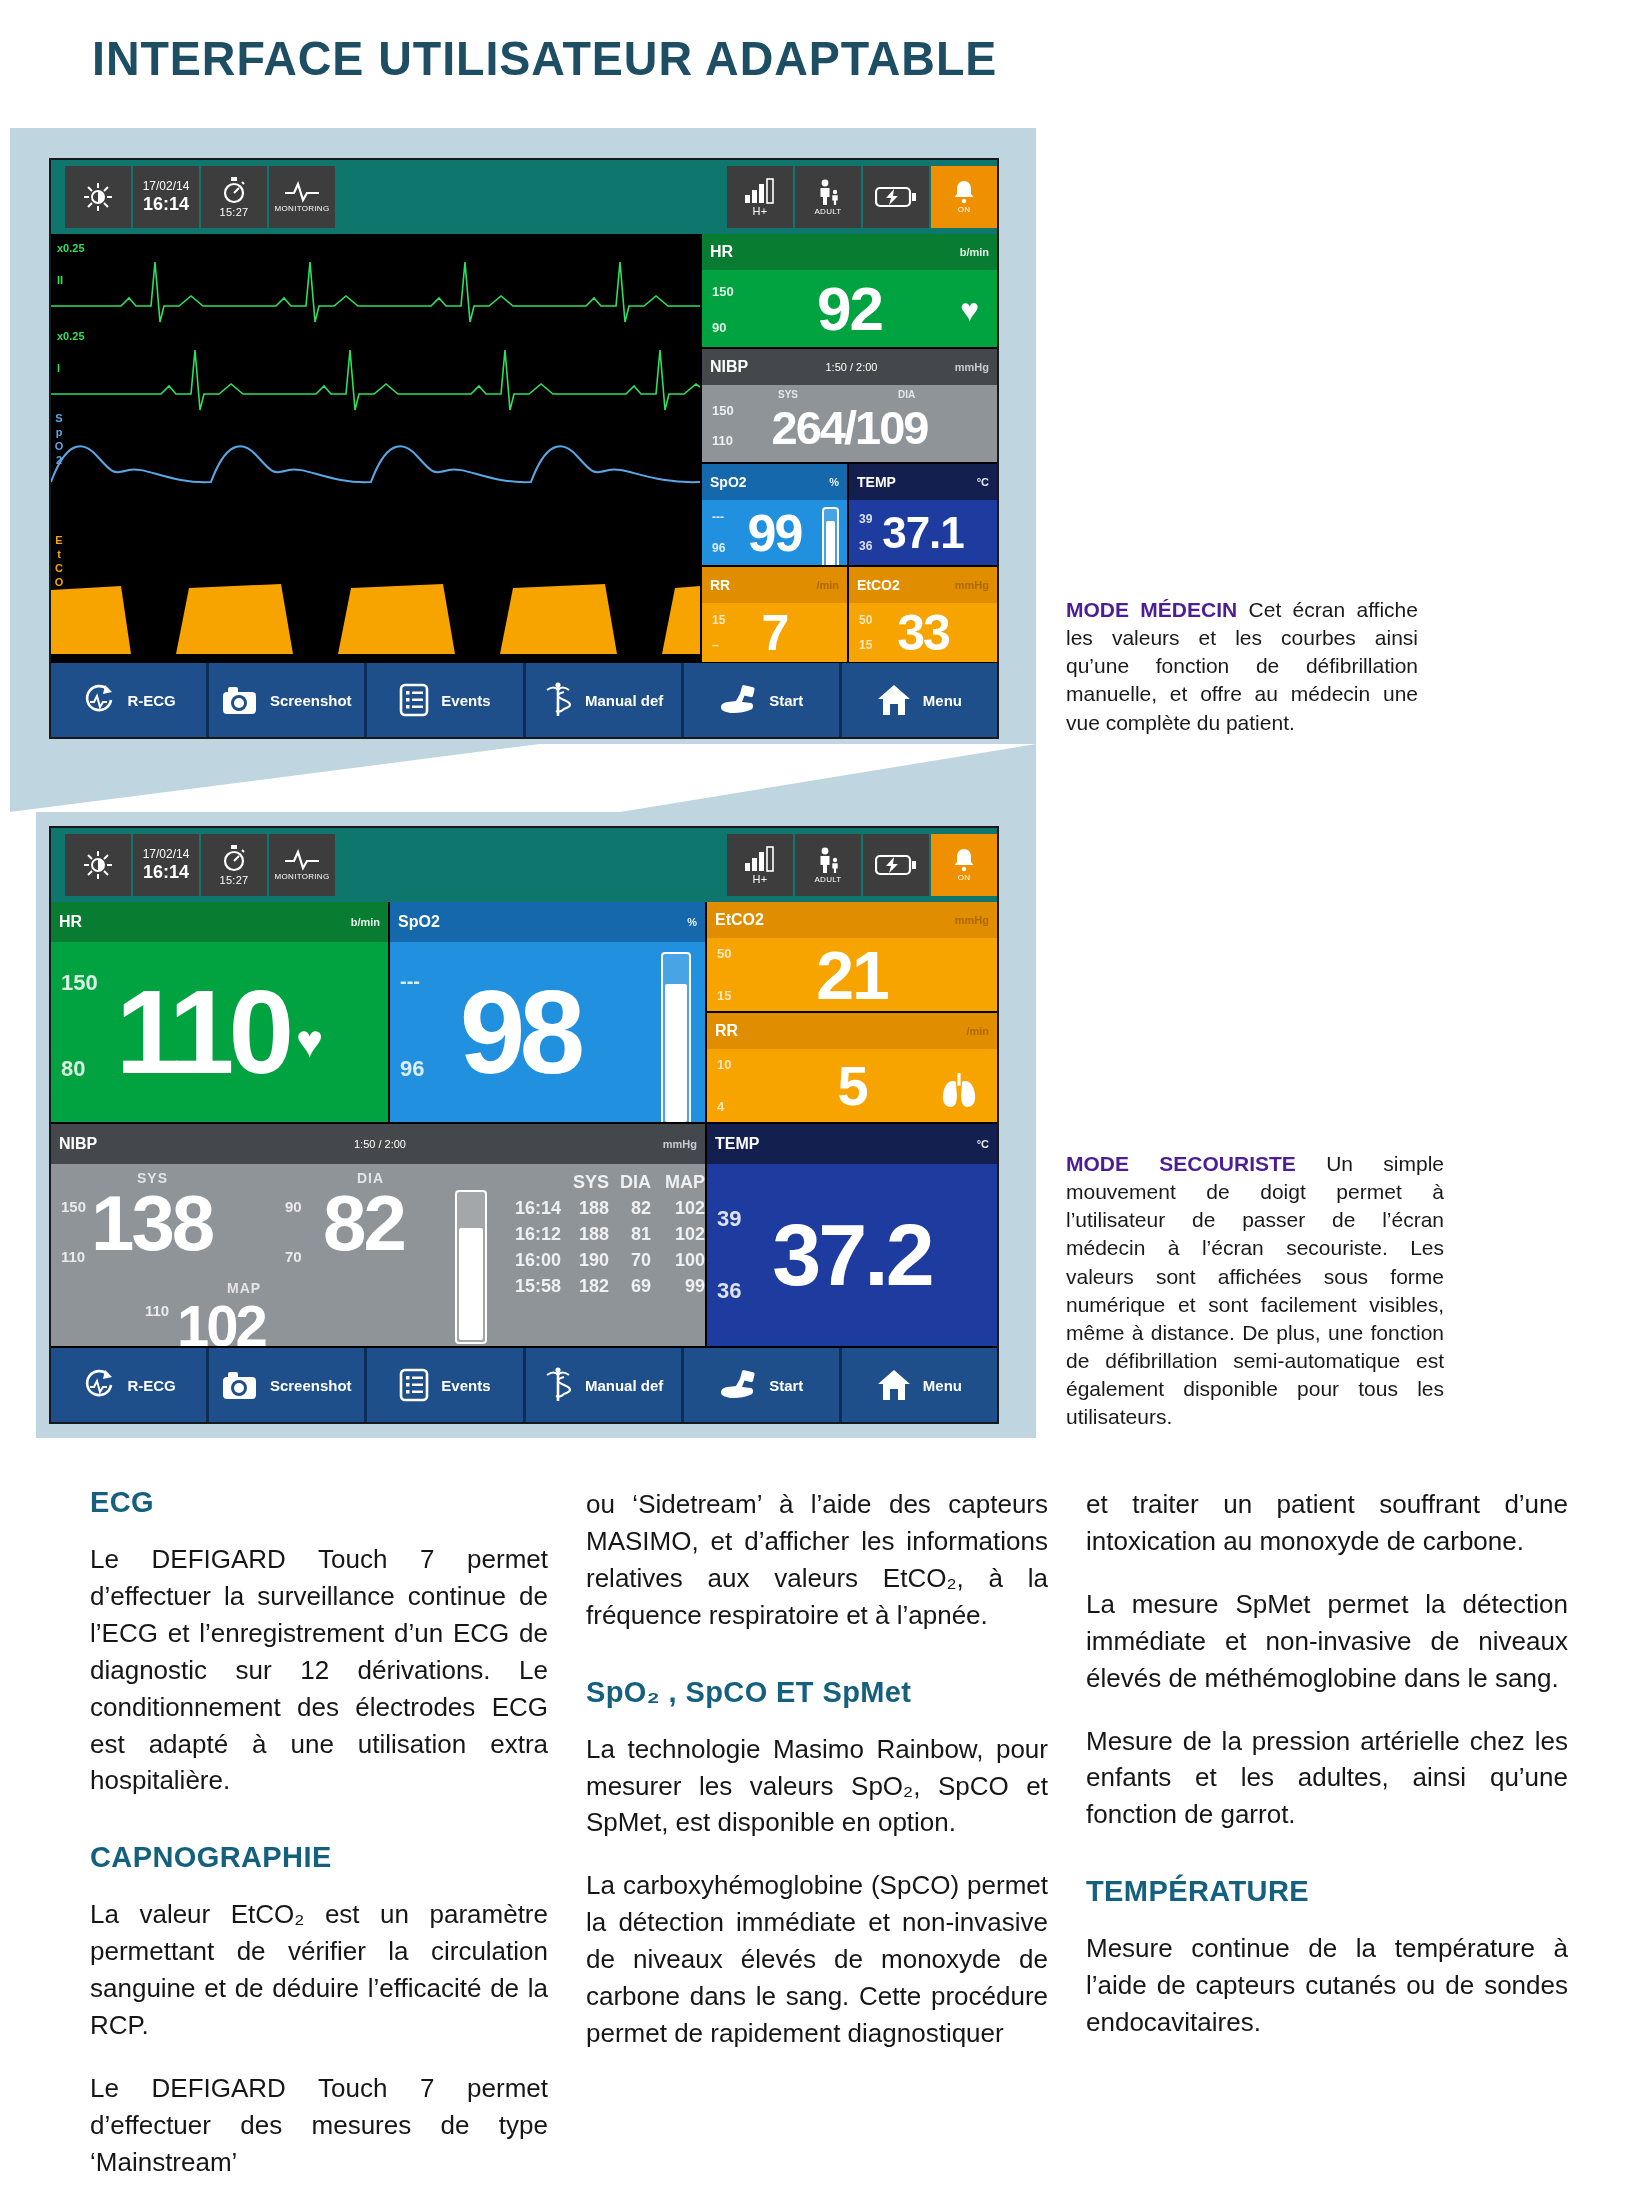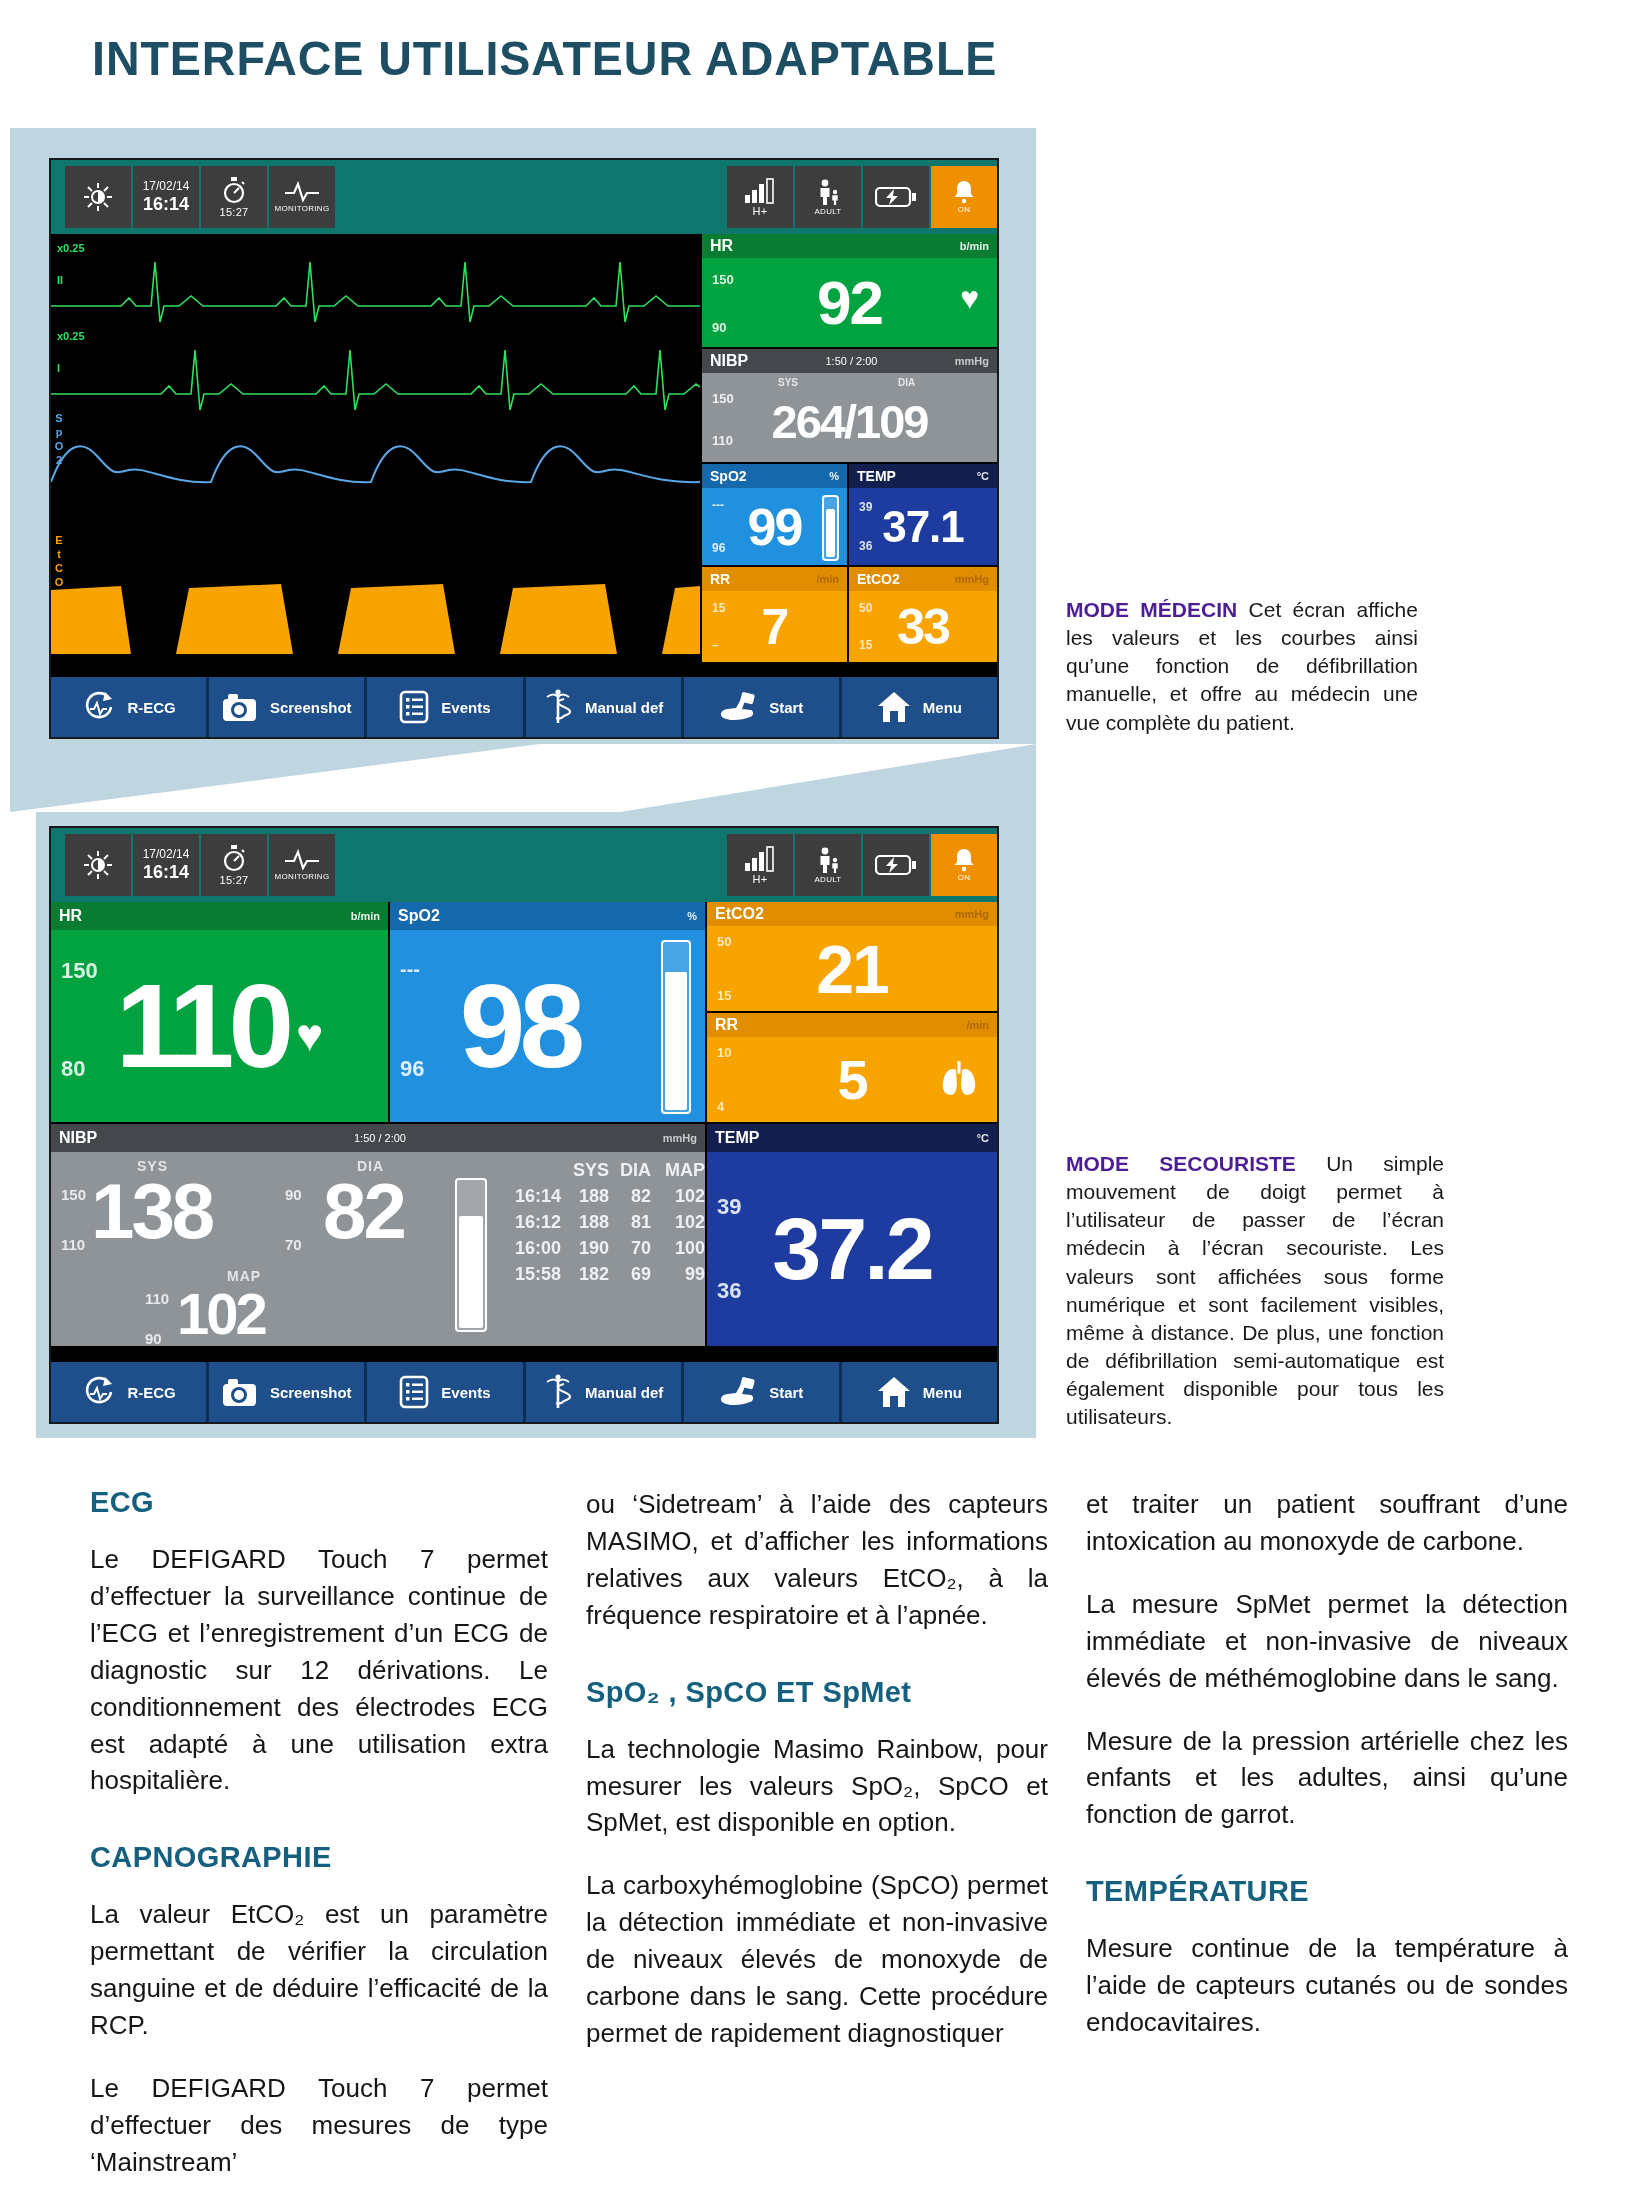--- a/index.html
+++ b/index.html
@@ -38,21 +38,21 @@
   .tb-sub.big{font-size:11px}
 
   
   .waves{position:absolute;left:0;top:74px;width:649px;height:428px}
   .wlabel{position:absolute;font-size:11px;font-weight:bold;color:#2ee05e}
   .vlabel{position:absolute;writing-mode:vertical-rl;text-orientation:upright;
       font-size:11px;font-weight:bold;letter-spacing:2px}
 
   
   .panel{position:absolute;display:flex;flex-direction:column;overflow:hidden}
-  .phead{display:flex;align-items:center;justify-content:space-between;padding:0 8px;
+  .phead{display:flex;align-items:center;justify-content:space-between;padding:6px 8px;
       font-weight:bold;color:#fff;flex:0 0 24px;font-size:16px;line-height:24px}
   .phead .unit{font-size:11px;opacity:.9}
   .phead .mid{font-size:11px;font-weight:normal}
   .pbody{position:relative;flex:1}
   .hi,.lo{position:absolute;left:10px;font-size:13px;font-weight:bold;color:rgba(255,255,255,.85)}
   .val{position:absolute;inset:0;display:flex;align-items:center;justify-content:center;
       font-weight:bold;color:#fff;letter-spacing:-2px}
   .green{background:#00a33f}.green .phead{background:#087c30}
   .gray{background:#8f9498}.gray .phead{background:#44484c}.gray .phead .unit{color:#d8dadc}
   .blue{background:#2090df}.blue .phead{background:#1668ad}
@@ -68,21 +68,21 @@
   
   .nb-big{position:absolute;font-weight:bold;color:#fff;letter-spacing:-3px}
   .nb-lim{position:absolute;font-size:15px;font-weight:bold;color:#e8eaec}
   .nb-lab{position:absolute;font-size:14px;font-weight:bold;color:#e3e5e7;letter-spacing:1px}
   .hist{position:absolute;left:448px;top:8px;display:grid;
       grid-template-columns:62px 48px 42px 54px;row-gap:5px;
       font-size:18px;font-weight:bold;color:#eef0f1;text-align:right}
   .hist .h{font-size:18px}
 
   
-  .toolbar{position:absolute;left:0;right:0;bottom:0;height:60px;display:flex;background:#0c2d56;gap:3px}
+  .toolbar{position:absolute;left:0;right:0;bottom:0;height:74px;display:flex;background:#0c2d56;gap:3px}
   .tool{flex:1;background:#1e4f8a;display:flex;align-items:center;justify-content:center;
       gap:12px;color:#fff;font-weight:bold;font-size:15px}
 
   
   .caption{position:absolute;font-size:21px;line-height:1.34;text-align:justify;color:#1a1a1a}
   .caption p{margin:0}
   .cap-label{color:#4c1d95;font-weight:bold}
   .cap1{left:1066px;top:596px;width:352px}
   .cap2{left:1066px;top:1150px;width:378px}
 

